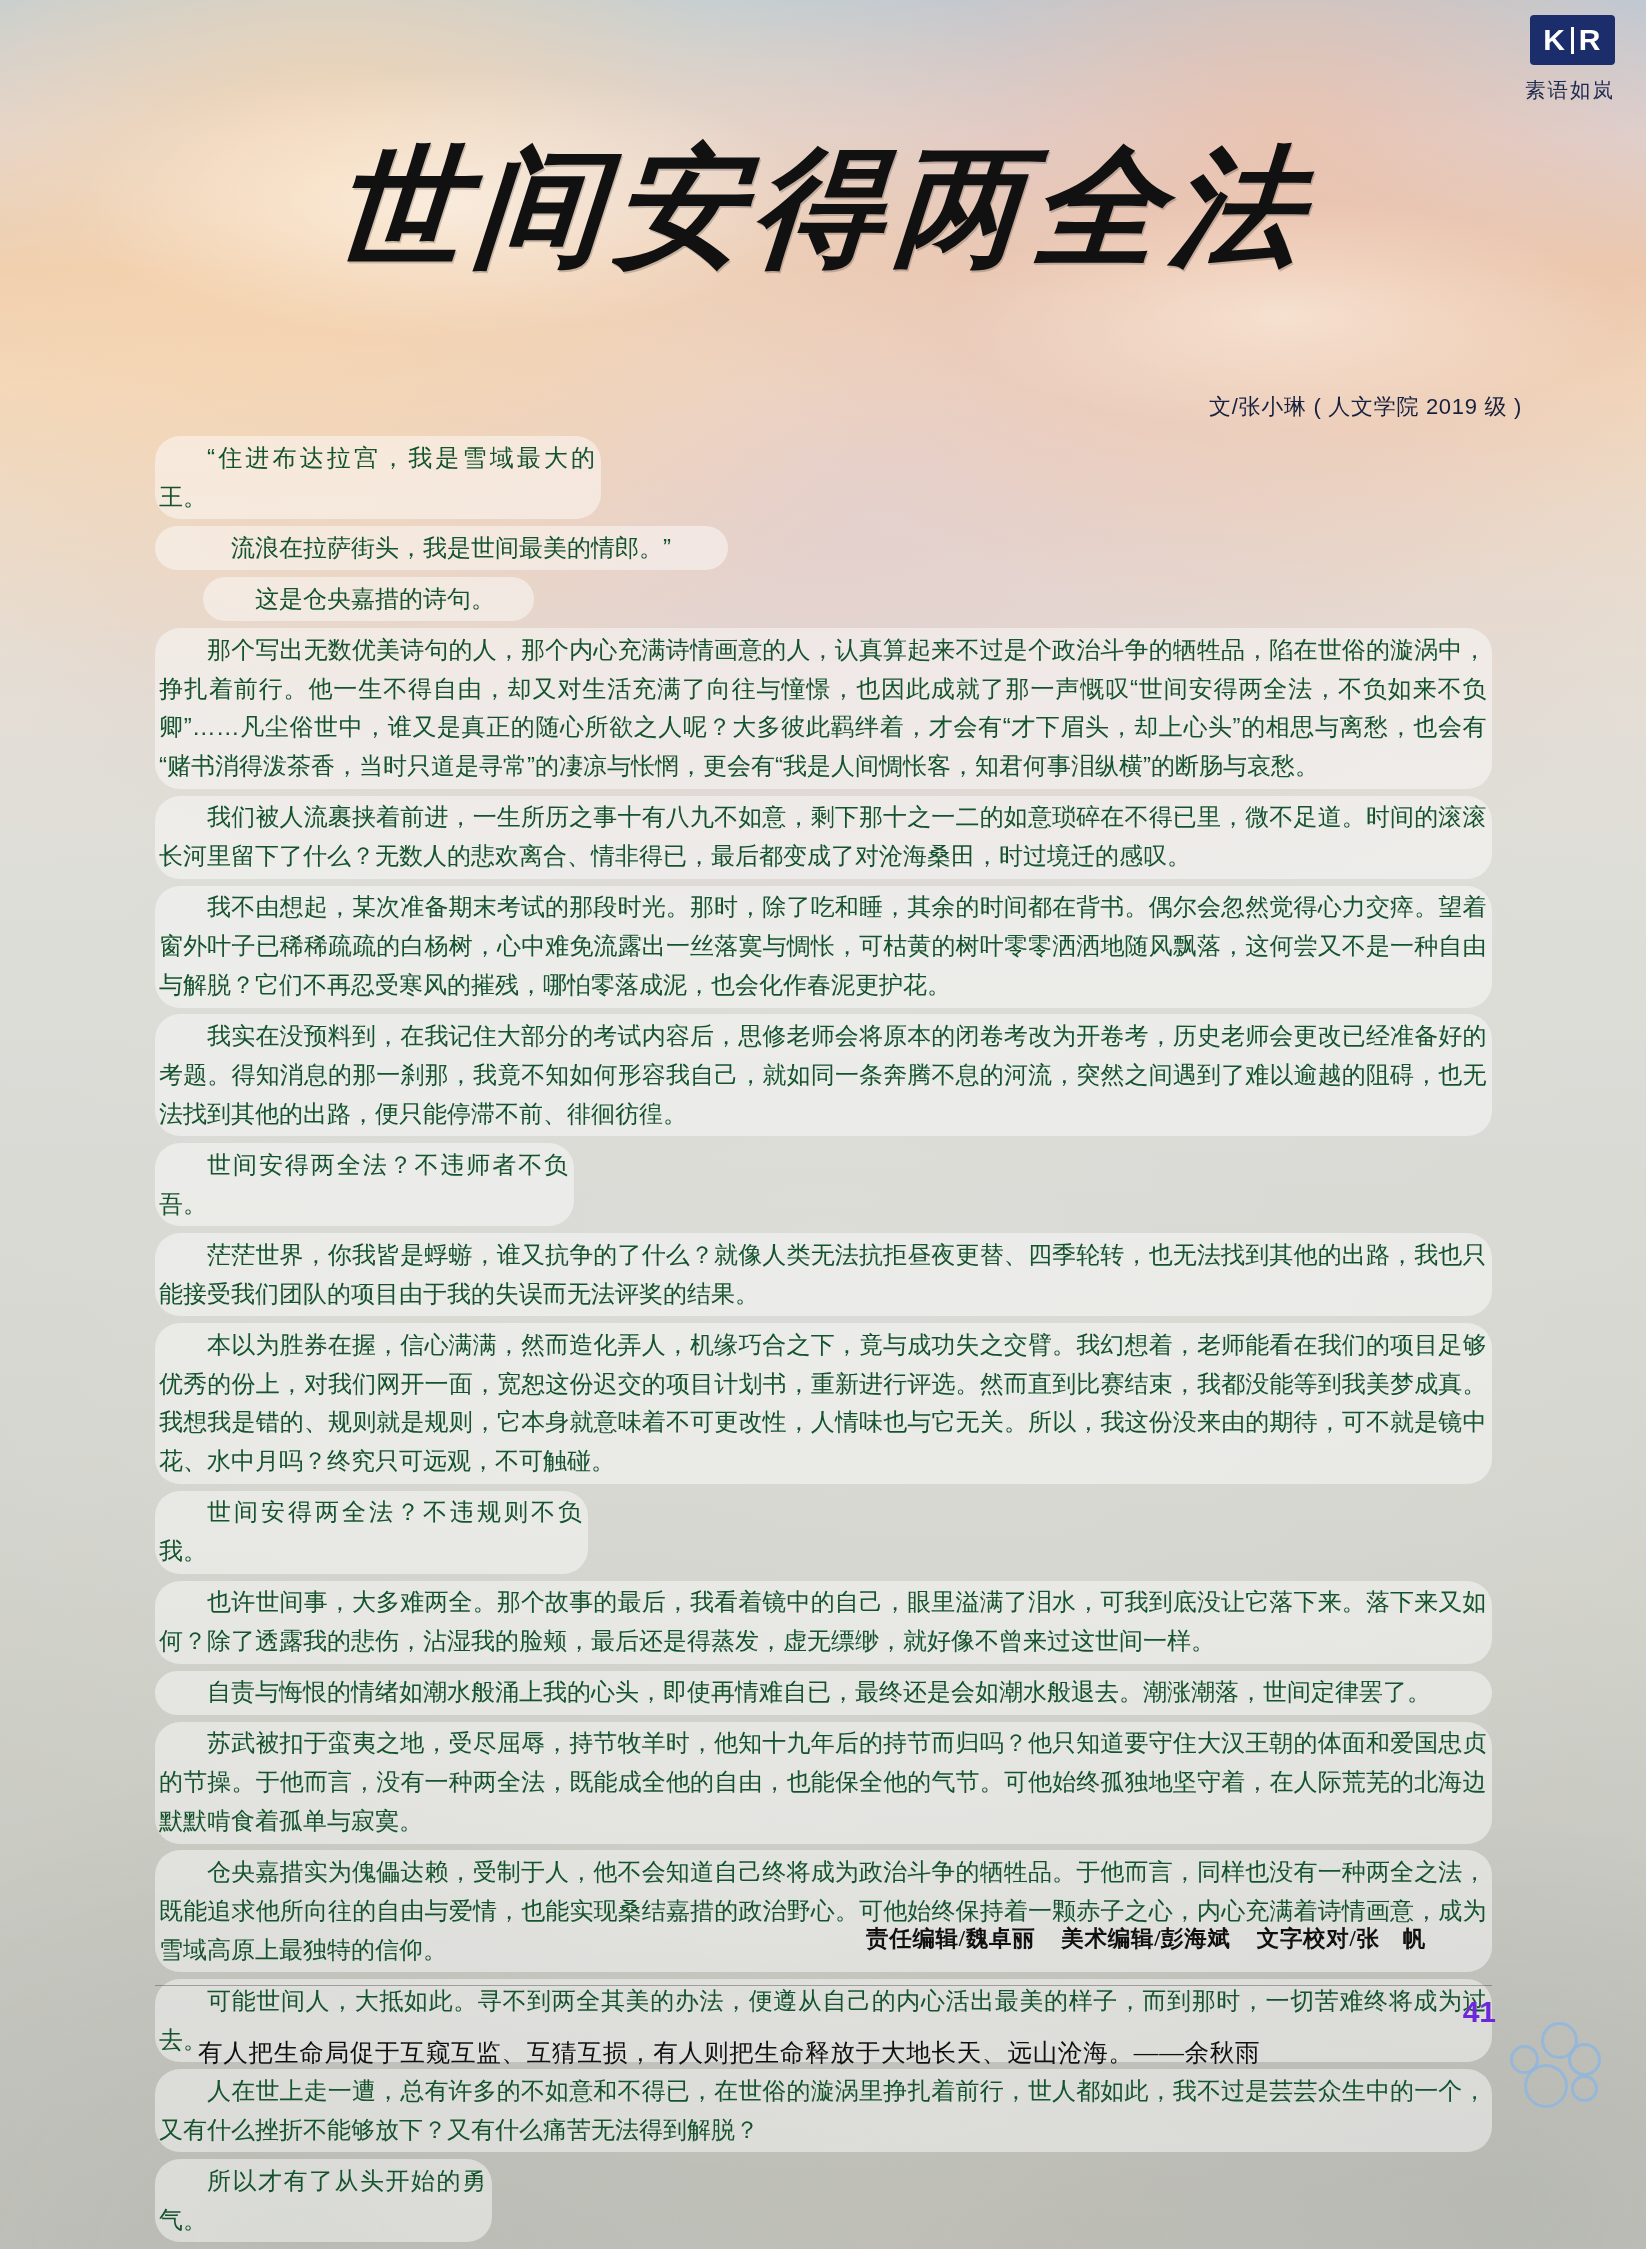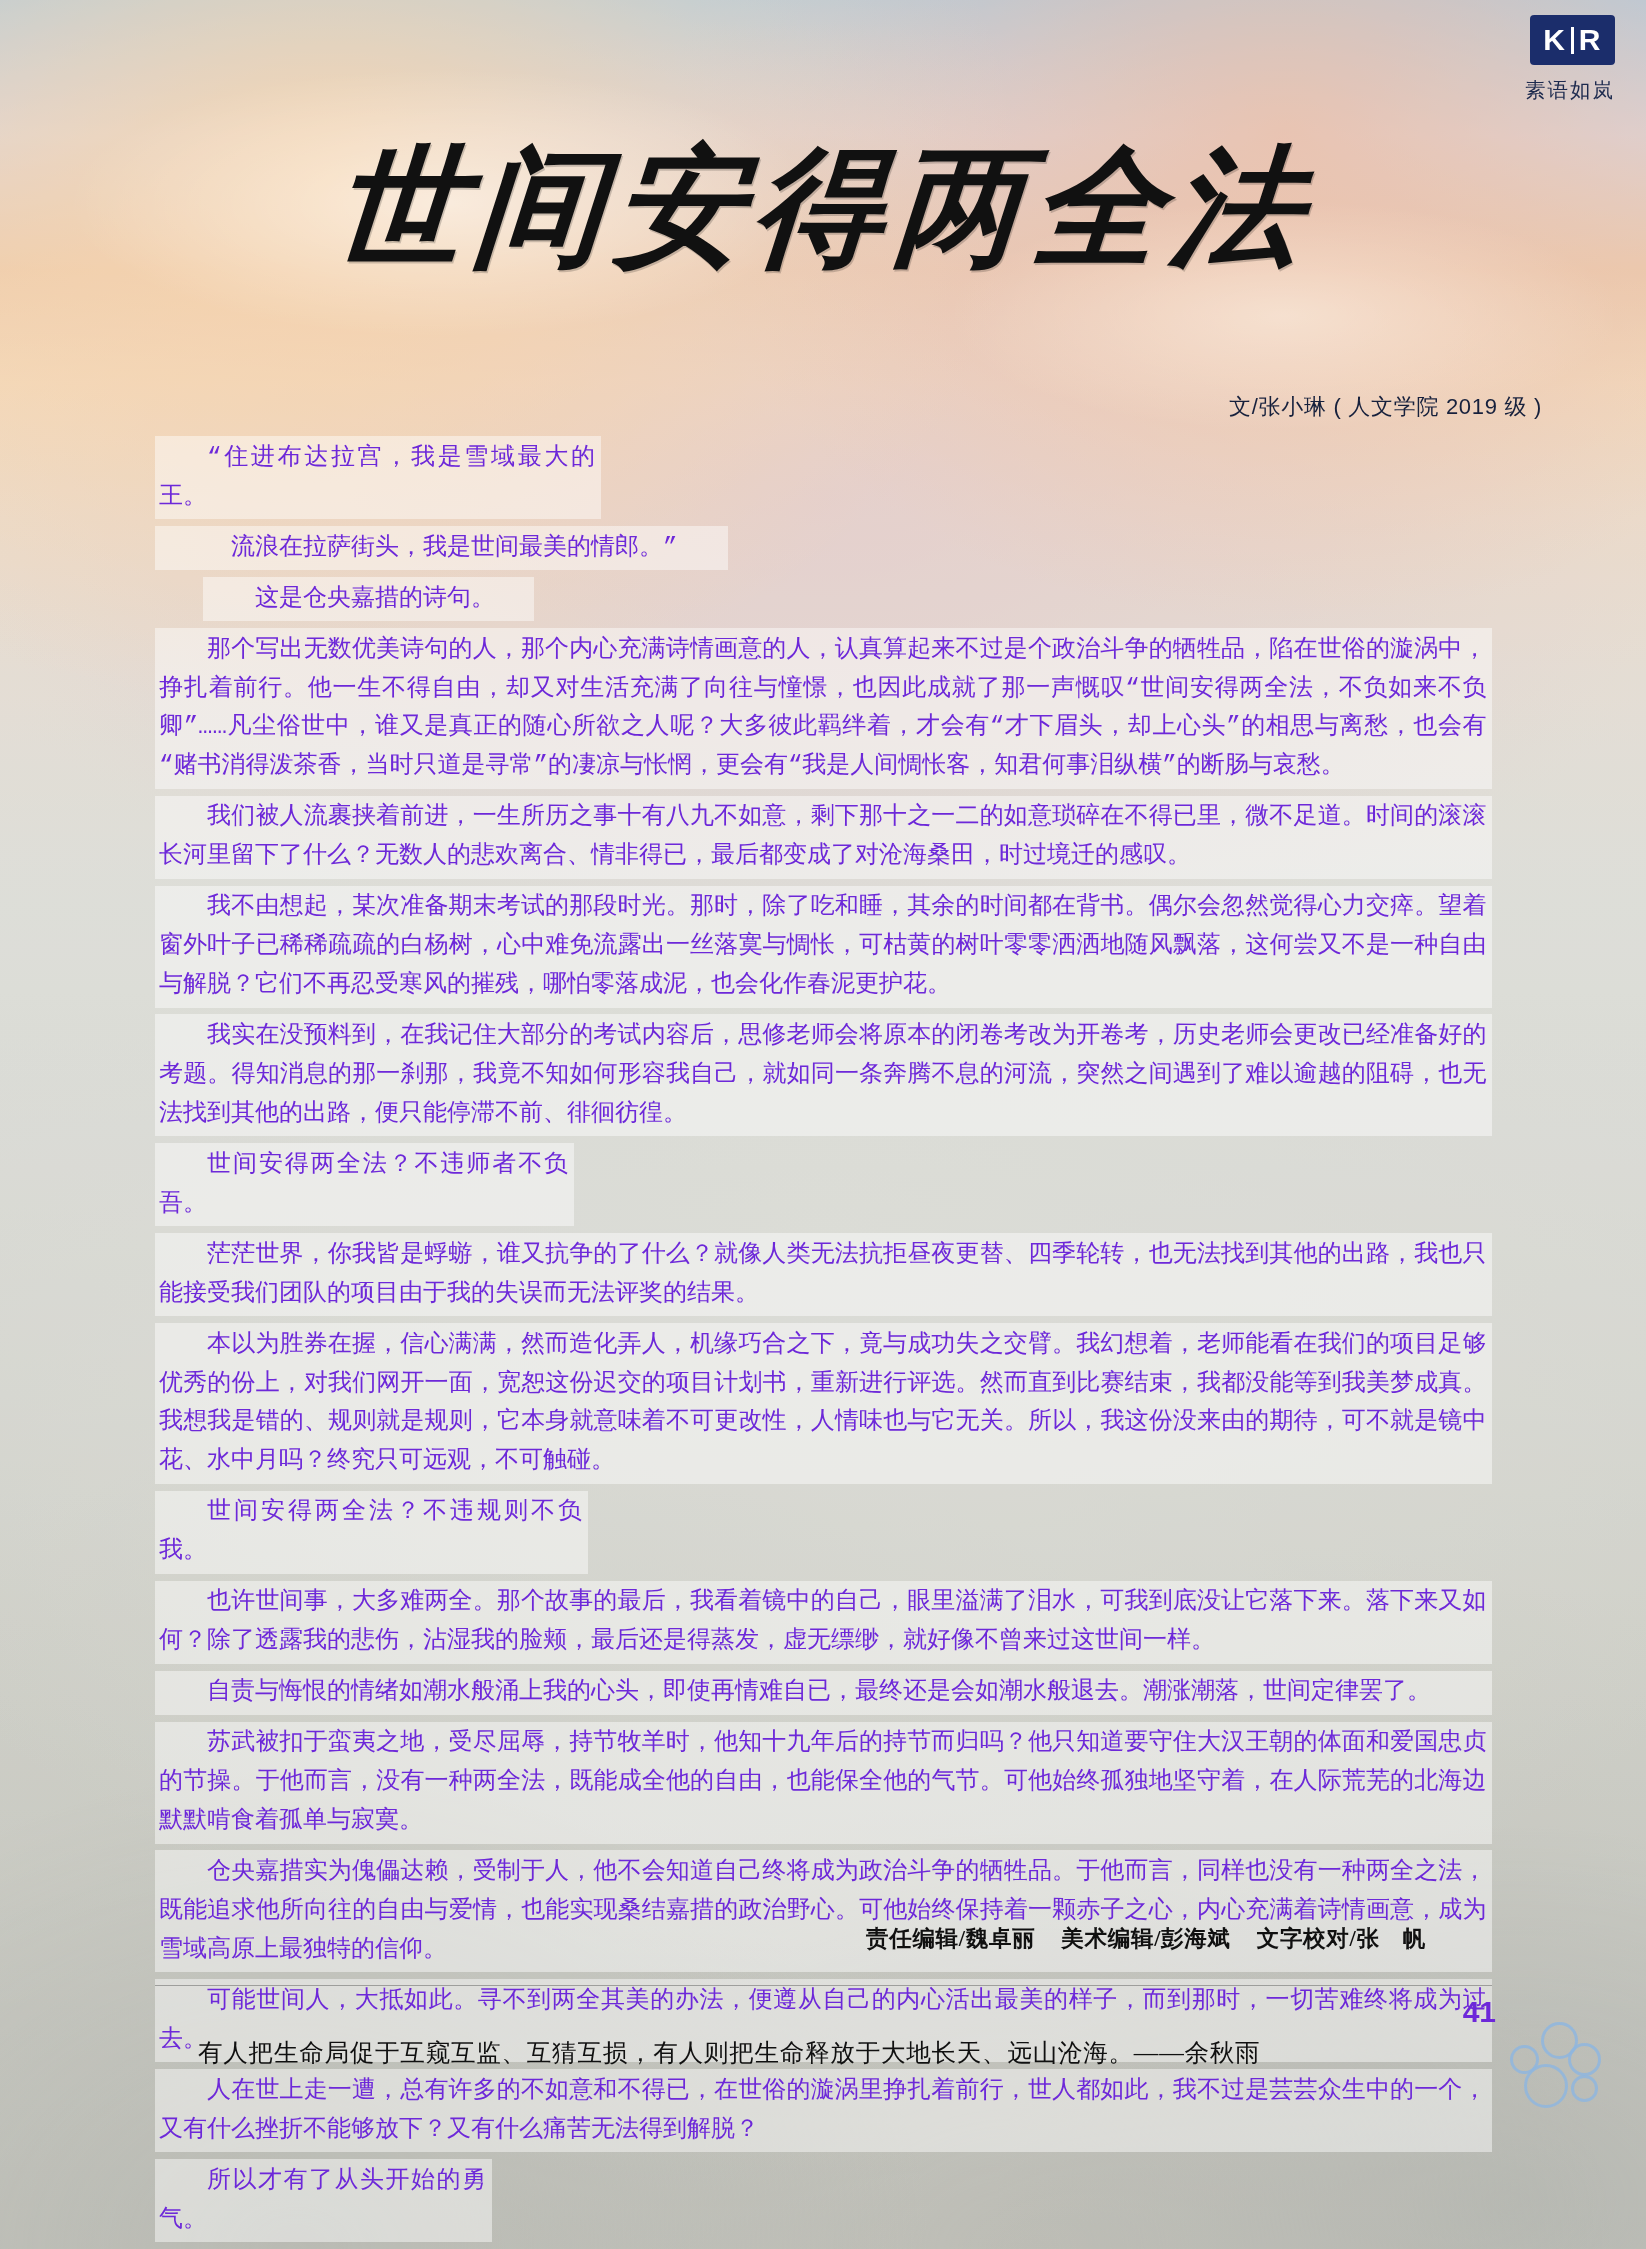--- a/index.html
+++ b/index.html
@@ -124,45 +124,46 @@
     font-weight: 700;
     letter-spacing: 9.5px;
     text-shadow: 1.4px 2px 0 rgba(0,0,0,0.18);
     font-style: italic;
     transform: skewX(-4deg);
   }
 
   .byline {
     position: absolute;
     top: 392px;
-    right: 104px;
+    right: 124px;
     font-size: 22px;
     color: #16203c;
     font-family: "Liberation Sans", sans-serif;
     letter-spacing: 0.7px;
   }
 
   
   .body-col {
     position: absolute;
     left: 155px;
     top: 436px;
     width: 1337px;
   }
   .para {
     background: rgba(255,255,255,0.46);
-    color: #6d28d9;
+    color: #14532d;
     font-size: 24px;
     line-height: 1.62;
     text-align: justify;
     text-justify: inter-ideograph;
     margin: 0 0 6.8px 0;
     padding: 2.7px 5.5px 2.7px 4.1px;
     text-indent: 48px;
-    font-family: Liberation Mono, monospace;
+    font-family: Liberation Sans, sans-serif;
+    border-radius: 25px;
   }
   .para.lead {
     width: 436px;
     text-indent: 48px;
   }
   .para.lead2 { width: 539px; padding-left: 28px; }
   .para.lead3 { width: 321px; margin-left: 48px; }
   .para.short1 { width: 409px; }
   .para.short2 { width: 423px; }
   .para.short3 { width: 327px; }

